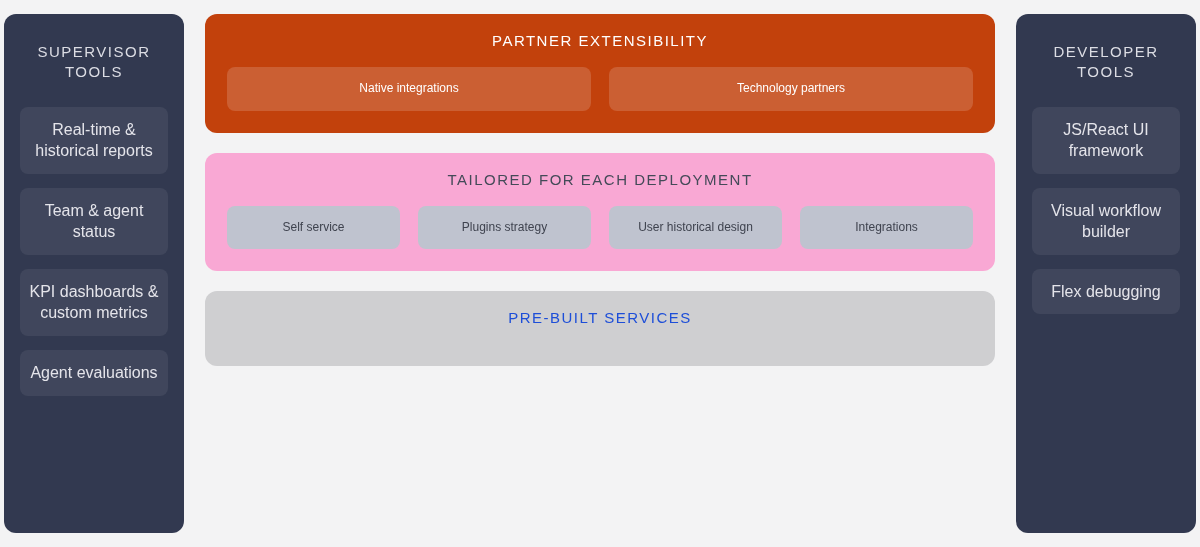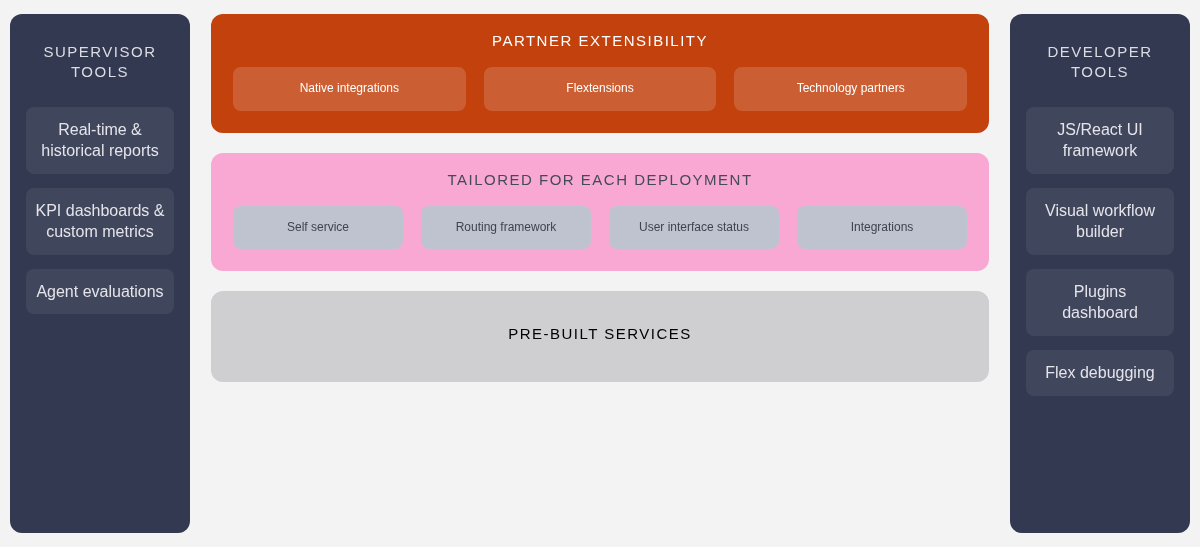--- a/index.html
+++ b/index.html
@@ -6,21 +6,21 @@
   body {
     font-family: -apple-system, BlinkMacSystemFont, "Segoe UI", Helvetica, Arial, sans-serif;
     background: #f3f3f4;
     width: 1200px;
     height: 547px;
     overflow: hidden;
   }
   .layout {
     display: flex;
     gap: 21px;
-    padding: 14px 10px;
+    padding: 14px 4px;
     height: 100%;
   }
   .side {
     background: #323950;
     border-radius: 12px;
     width: 180px;
     flex: 0 0 180px;
     display: flex;
     flex-direction: column;
     align-items: center;
@@ -85,65 +85,64 @@
   
   .p1 { background: #c2410c; color: #ffffff; }
   .p1 .panel-title { color: #ffffff; }
   .p1 .chip { background: rgba(255,255,255,0.16); color: #ffffff; }
   
   .p2 { background: #f9a8d4; color: #3b3f4b; }
   .p2 .panel-title { color: #444a58; }
   .p2 .chip { background: #bfc3cf; color: #3f434f; }
   
   .p3 { background: #cfcfd1; color: #3b3f4b; }
-  .p3 .panel-title { color: #000000; margin-top: 16px; }
+  .p3 .panel-title { color: #1d4ed8; }
   .p3 .chip { background: #bebec2; color: #3f434f; }
 </style>
 </head>
 <body>
 
 <div class="layout">
 
   <div class="side">
     <div class="side-title">SUPERVISOR
 TOOLS</div>
     <div class="side-item">Real-time &amp; historical reports</div>
+    <div class="side-item">Team &amp; agent status</div>
     <div class="side-item">KPI dashboards &amp; custom metrics</div>
     <div class="side-item">Agent evaluations</div>
   </div>
 
   <div class="center">
 
     <div class="panel p1">
       <div class="panel-title">PARTNER EXTENSIBILITY</div>
       <div class="chips">
         <div class="chip">Native integrations</div>
-        <div class="chip">Flextensions</div>
         <div class="chip">Technology partners</div>
       </div>
     </div>
 
     <div class="panel p2">
       <div class="panel-title">TAILORED FOR EACH DEPLOYMENT</div>
       <div class="chips">
         <div class="chip">Self service</div>
-        <div class="chip">Routing framework</div>
-        <div class="chip">User interface status</div>
+        <div class="chip">Plugins strategy</div>
+        <div class="chip">User historical design</div>
         <div class="chip">Integrations</div>
       </div>
     </div>
 
     <div class="panel p3">
       <div class="panel-title">PRE-BUILT SERVICES</div>
     </div>
 
   </div>
 
   <div class="side">
     <div class="side-title">DEVELOPER
 TOOLS</div>
     <div class="side-item">JS/React UI framework</div>
     <div class="side-item">Visual workflow builder</div>
-    <div class="side-item">Plugins dashboard</div>
     <div class="side-item">Flex debugging</div>
   </div>
 
 </div>
 
 </body></html>

